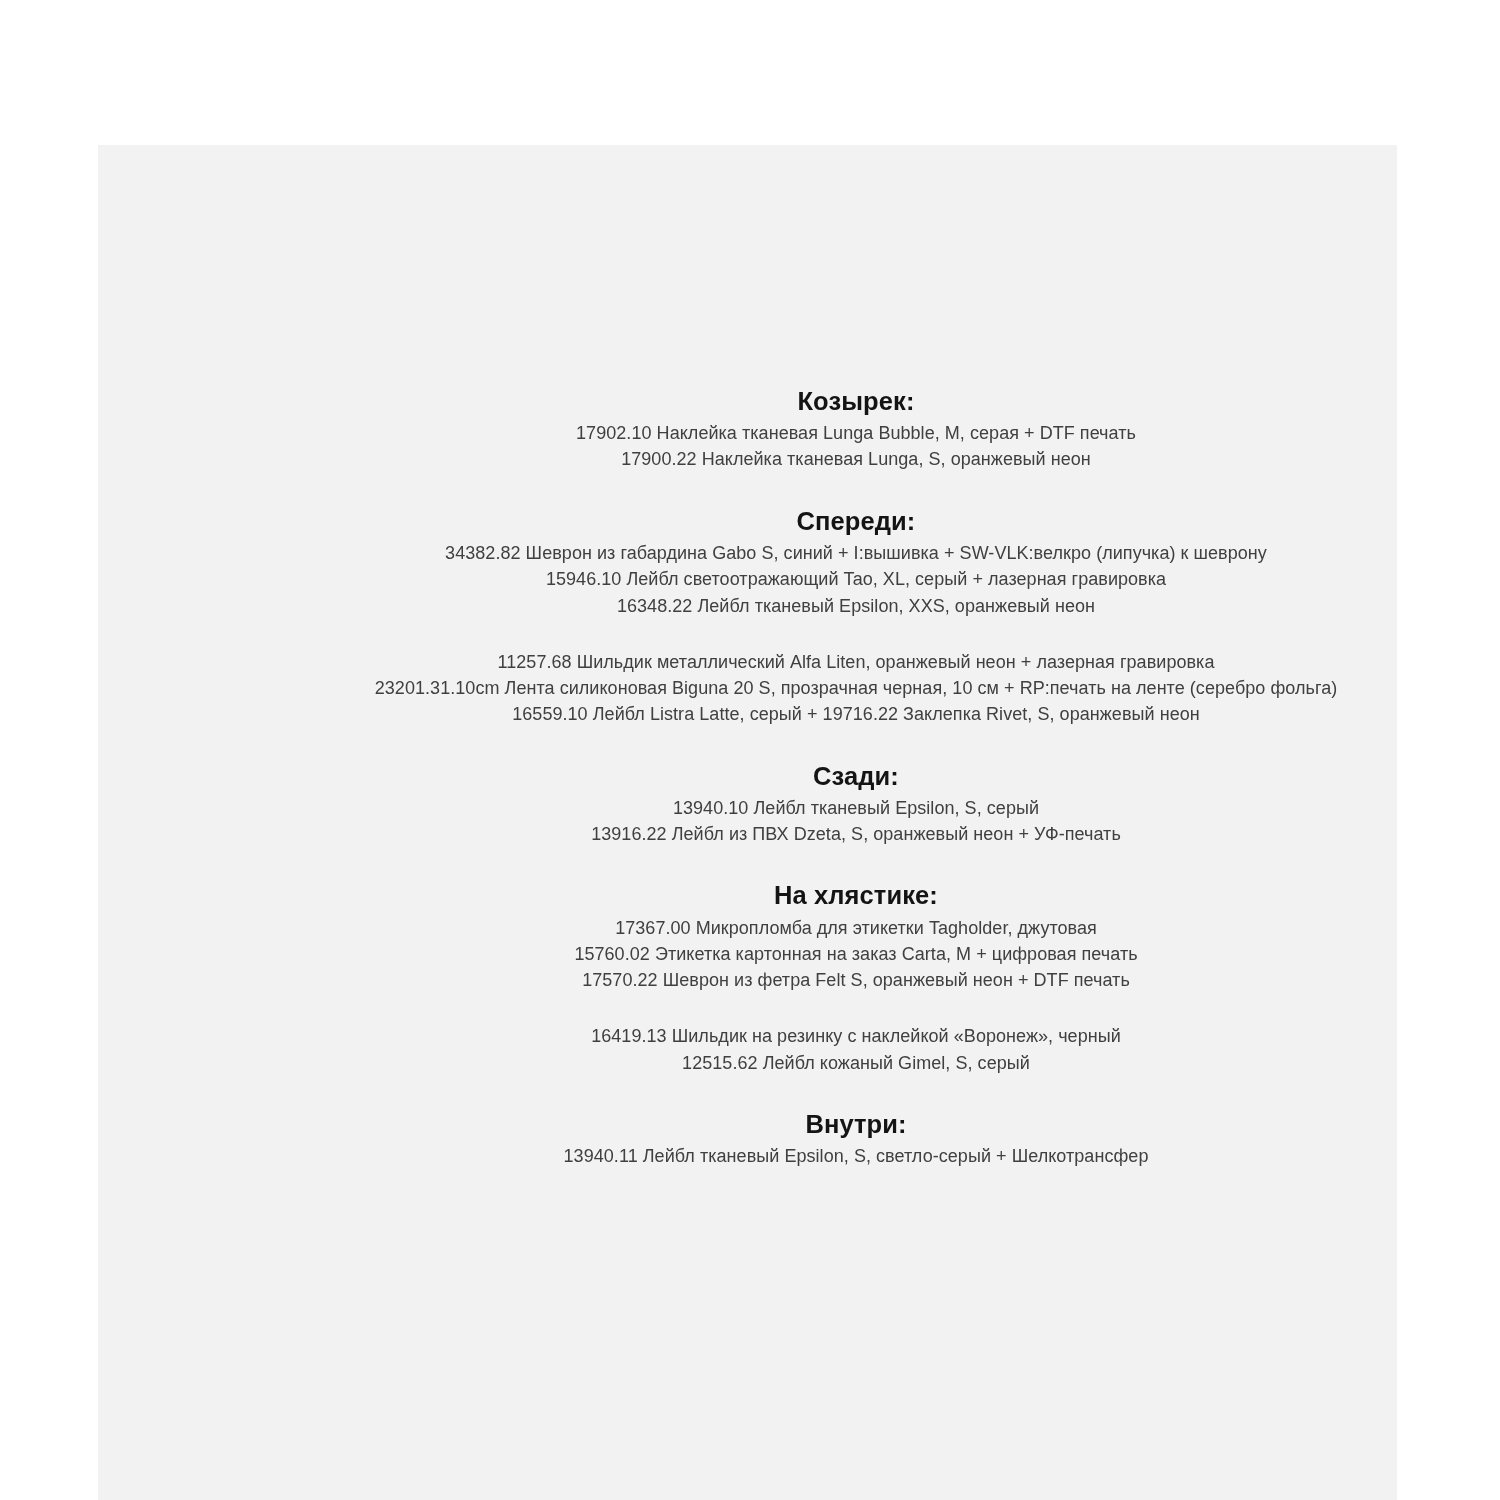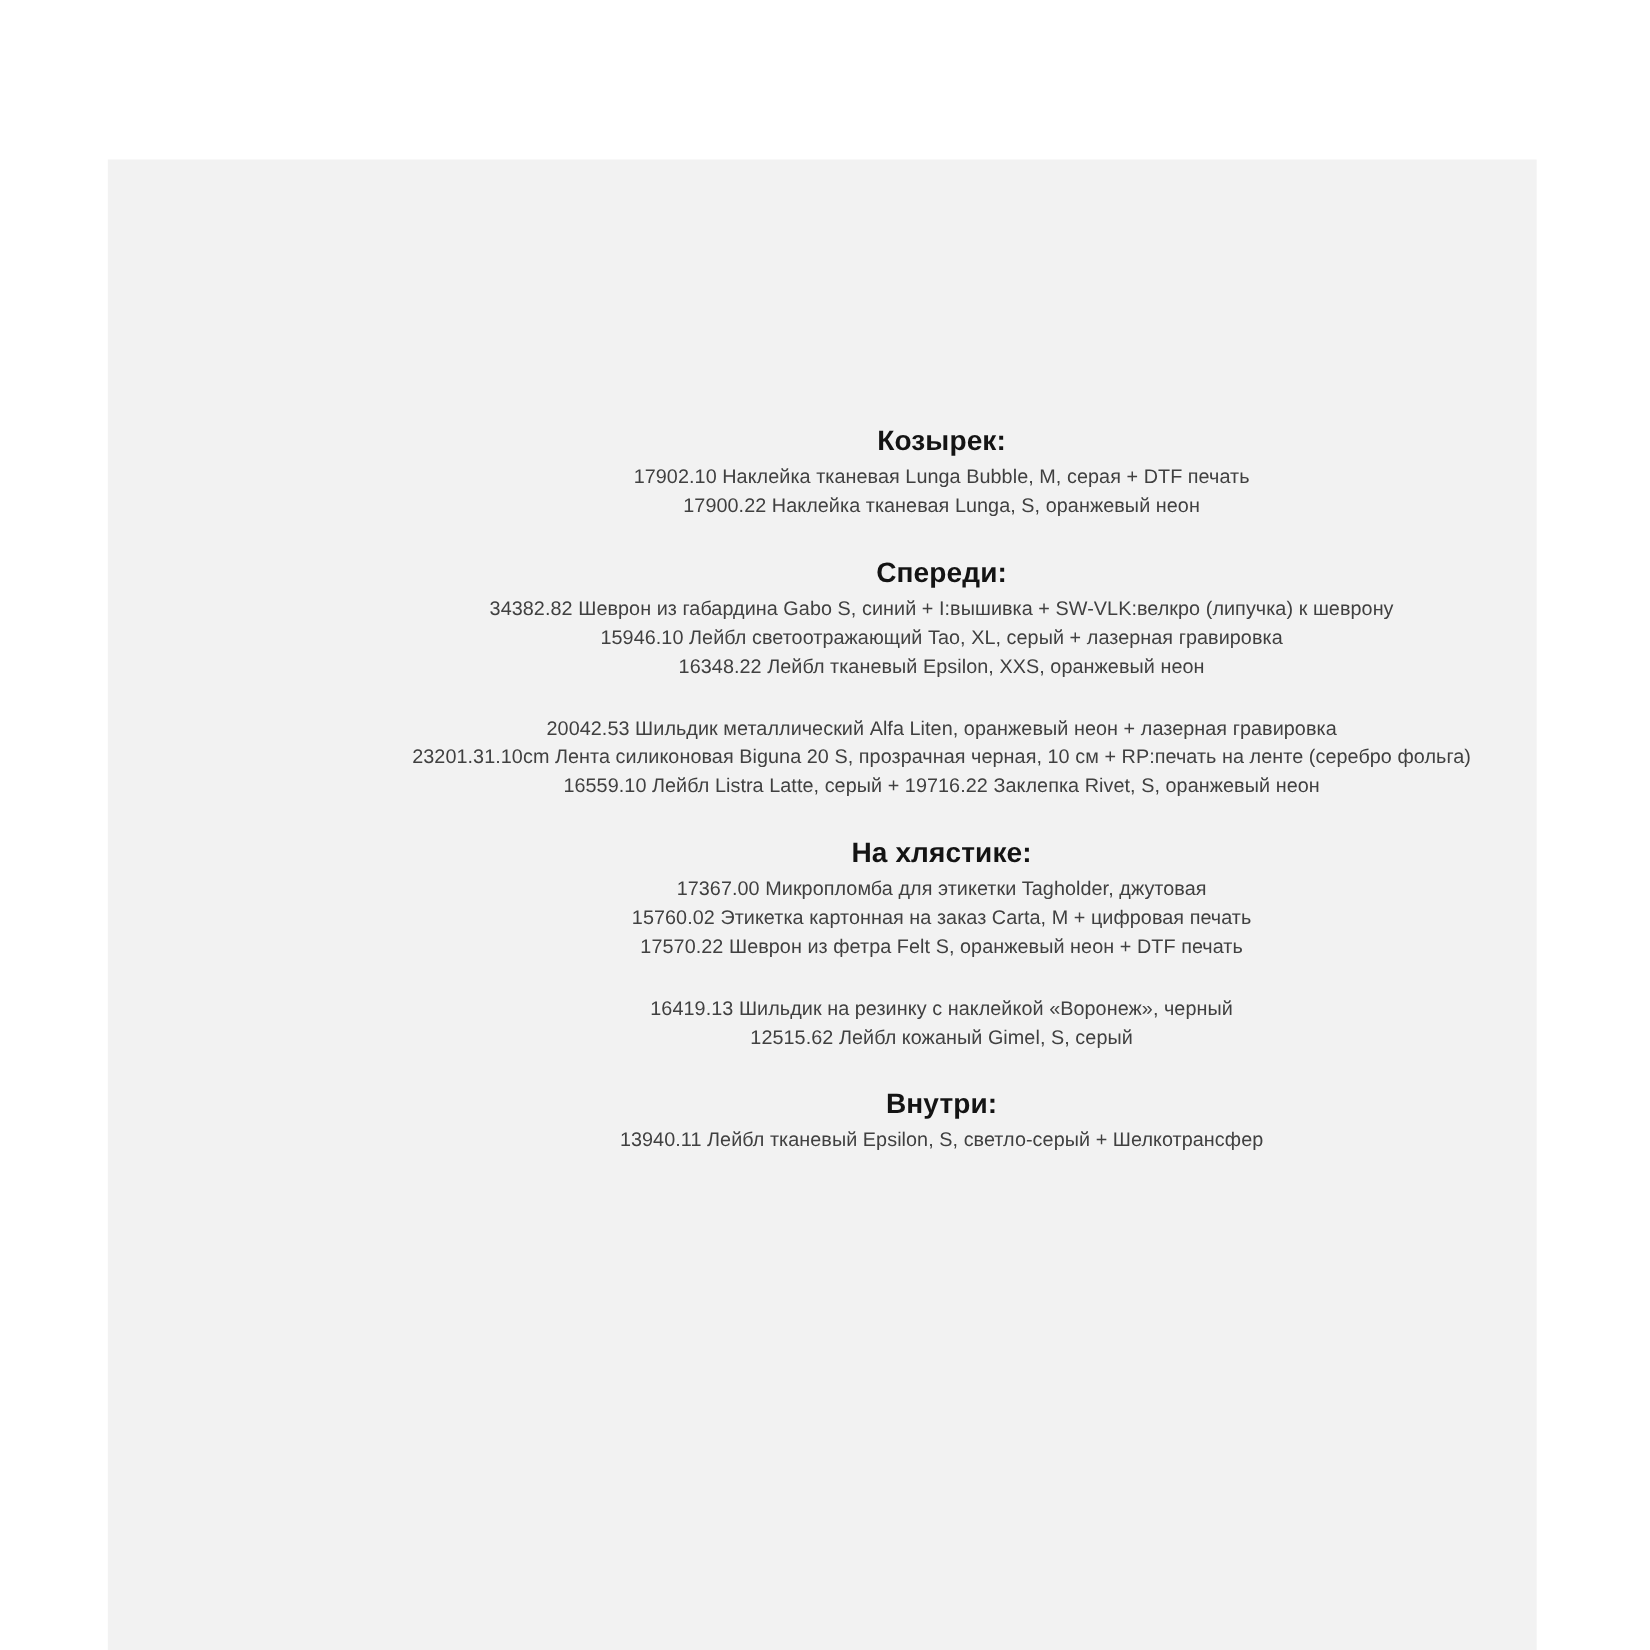--- a/index.html
+++ b/index.html
@@ -70,25 +70,30 @@
       </div>
 
       <div class="section">
         <div class="section-title">Спереди:</div>
         <div class="line">34382.82 Шеврон из габардина Gabo S, синий + I:вышивка + SW-VLK:велкро (липучка) к шеврону</div>
         <div class="line">15946.10 Лейбл светоотражающий Tao, XL, серый + лазерная гравировка</div>
         <div class="line">16348.22 Лейбл тканевый Epsilon, XXS, оранжевый неон</div>
       </div>
 
       <div class="section">
-        <div class="line">20042.53 Шильдик металлический Alfa Liten, оранжевый неон + лазерная гравировка</div>
+        <div class="line">11257.68 Шильдик металлический Alfa Liten, оранжевый неон + лазерная гравировка</div>
         <div class="line">23201.31.10cm Лента силиконовая Biguna 20 S, прозрачная черная, 10 см + RP:печать на ленте (серебро фольга)</div>
         <div class="line">16559.10 Лейбл Listra Latte, серый + 19716.22 Заклепка Rivet, S, оранжевый неон</div>
       </div>
 
+      <div class="section">
+        <div class="section-title">Сзади:</div>
+        <div class="line">13940.10 Лейбл тканевый Epsilon, S, серый</div>
+        <div class="line">13916.22 Лейбл из ПВХ Dzeta, S, оранжевый неон + УФ-печать</div>
+      </div>
 
       <div class="section">
         <div class="section-title">На хлястике:</div>
         <div class="line">17367.00 Микропломба для этикетки Tagholder, джутовая</div>
         <div class="line">15760.02 Этикетка картонная на заказ Carta, M + цифровая печать</div>
         <div class="line">17570.22 Шеврон из фетра Felt S, оранжевый неон + DTF печать</div>
       </div>
 
       <div class="section">
         <div class="line">16419.13 Шильдик на резинку с наклейкой «Воронеж», черный</div>

